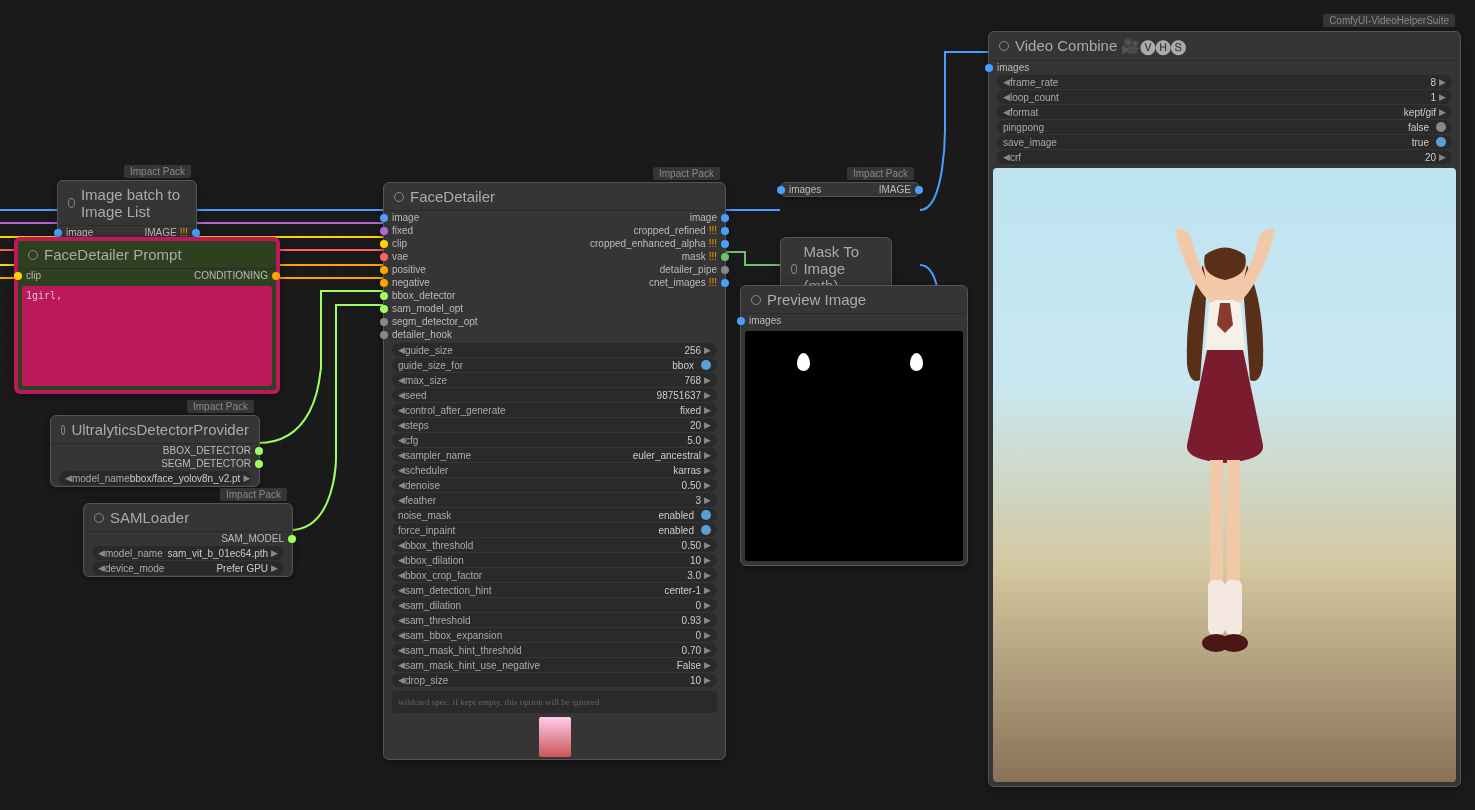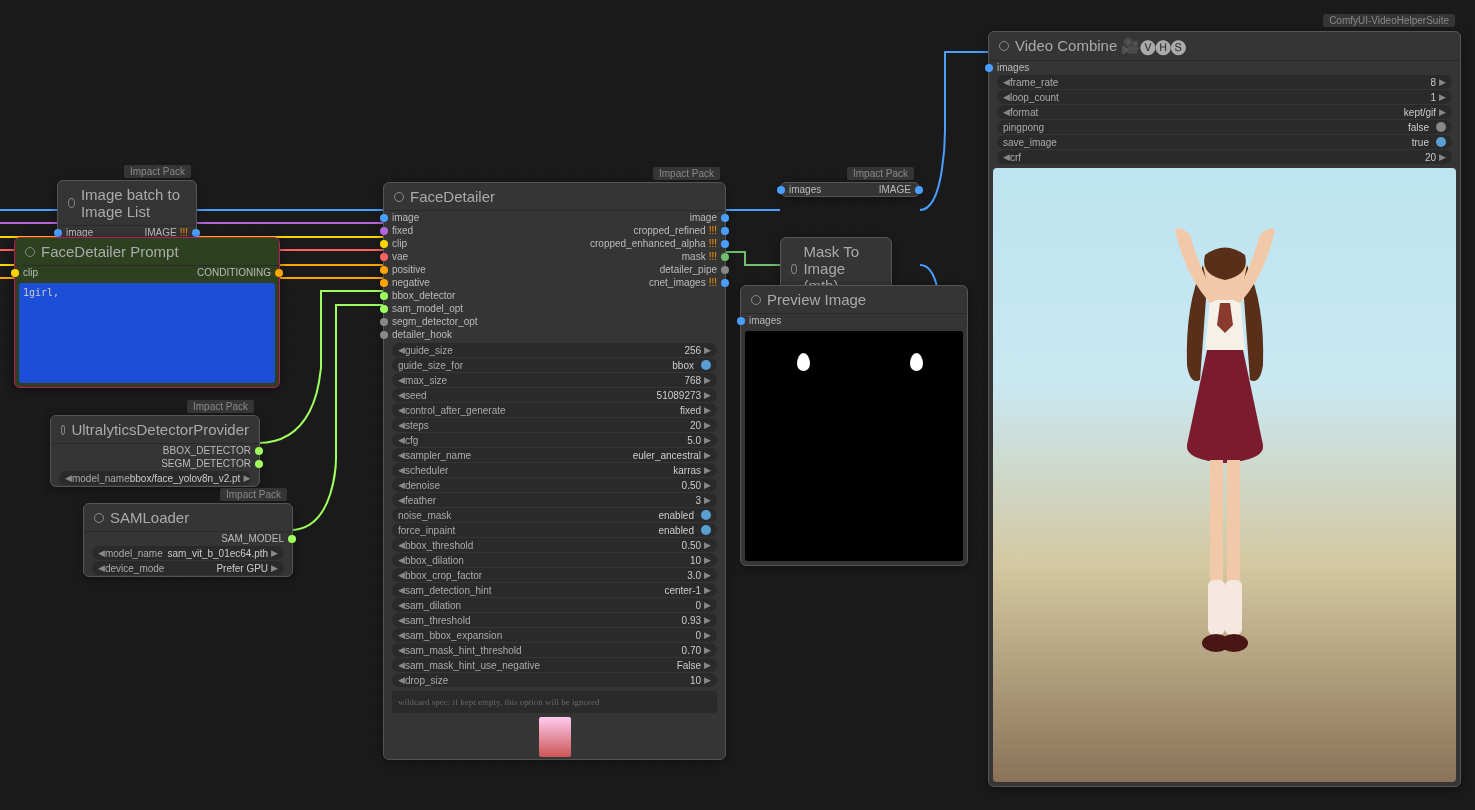--- a/index.html
+++ b/index.html
@@ -23,22 +23,22 @@
 .port.mask{background:#6fbf6f}
 .port.lime{background:#9fff5f}
 .port.gray{background:#888}
 .param-row{display:flex;align-items:center;background:#2a2a2a;margin:1px 8px;border-radius:10px;padding:1px 6px;font-size:10px;position:relative;height:14px}
 .param-row .arrow{color:#888;cursor:pointer;font-size:9px}
 .param-row .label{flex:1;color:#aaa;padding-left:0}
 .param-row .value{color:#ccc;padding-right:3px}
 .param-row .toggle{width:10px;height:10px;border-radius:50%;background:#888;margin-left:4px}
 .param-row .toggle.on{background:#5a9fd4}
 .bang{color:#ff9500;margin-left:3px}
-.green-box{background:#2d4020;border:1px solid #be185d}
-.textarea{background:#1d4ed8;color:#ccc;padding:4px;font-family:monospace;font-size:10px;margin:4px;border-radius:3px;min-height:100px}
+.green-box{background:#2d4020;border:4px solid #be185d}
+.textarea{background:#be185d;color:#ccc;padding:4px;font-family:monospace;font-size:10px;margin:4px;border-radius:3px;min-height:100px}
 .wildcard{background:#2a2a2a;color:#666;font-family:Liberation Serif, serif;font-size:9px;padding:6px;margin:4px 8px;border-radius:3px}
 .preview-img{background:#000;margin:4px;border-radius:3px}
 svg.wires{position:absolute;inset:0;pointer-events:none;z-index:0}
 .thumb{width:32px;height:40px;background:linear-gradient(#fce,#c55);margin:2px auto;border-radius:2px}
 .video-preview{margin:4px;border-radius:4px;background:linear-gradient(180deg,#bde4f0 0%,#c9e8f2 35%,#d4c8a0 65%,#8a7258 100%);height:614px;position:relative;overflow:hidden}
 .figure{position:absolute;left:50%;top:50%;transform:translate(-50%,-50%);width:200px;height:500px}
 </style>
 </head>
 <body>
 
@@ -219,21 +219,21 @@
       </div>
       <div class="param-row">
         <span class="arrow">◀</span>
         <span class="label">max_size</span>
         <span class="value">768</span>
         <span class="arrow">▶</span>
       </div>
       <div class="param-row">
         <span class="arrow">◀</span>
         <span class="label">seed</span>
-        <span class="value">51089273</span>
+        <span class="value">98751637</span>
         <span class="arrow">▶</span>
       </div>
       <div class="param-row">
         <span class="arrow">◀</span>
         <span class="label">control_after_generate</span>
         <span class="value">fixed</span>
         <span class="arrow">▶</span>
       </div>
       <div class="param-row">
         <span class="arrow">◀</span>

